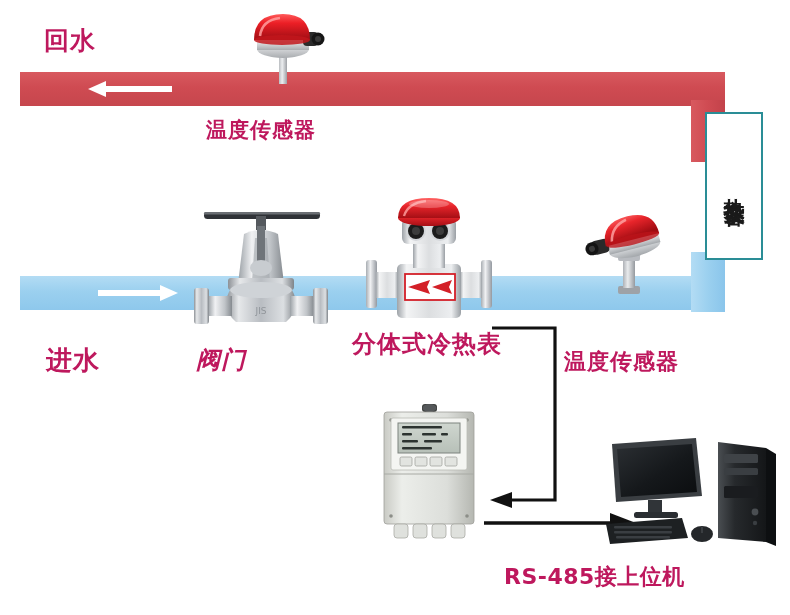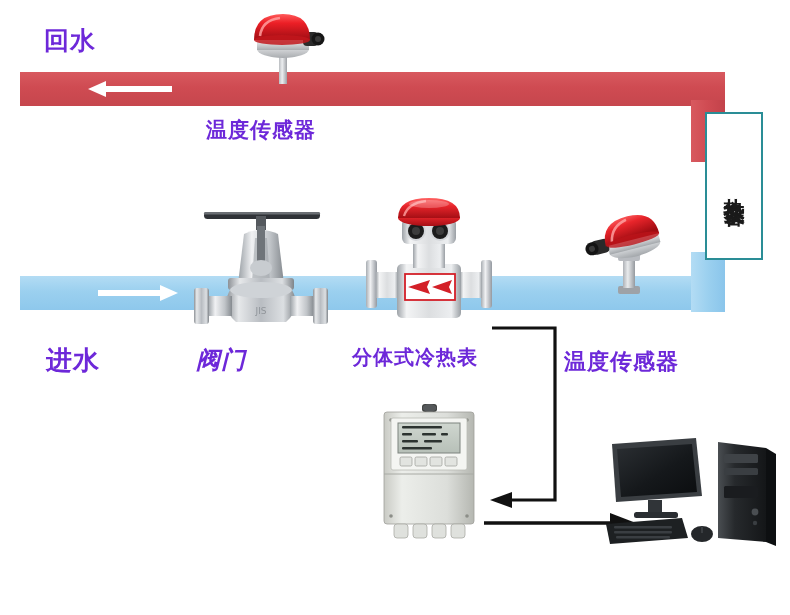--- a/index.html
+++ b/index.html
@@ -48,26 +48,26 @@
     text-orientation:upright;
     font-size:21px;
     font-weight:700;
     color:#1a1a1a;
     letter-spacing:2px;
     line-height:1.08;
     font-family:"DejaVu Sans","Liberation Sans",sans-serif;
   }
 
   
-  .lbl{font-weight:700;color:#6d28d9;white-space:nowrap;}
+  .lbl{font-weight:700;color:#be185d;white-space:nowrap;}
   .lbl-return{left:44px;top:24px;font-size:25px;letter-spacing:1px;}
   .lbl-tsens-top{left:206px;top:116px;font-size:21px;letter-spacing:1px;}
   .lbl-supply{left:46px;top:343px;font-size:26px;letter-spacing:1px;}
   .lbl-valve{left:196px;top:344px;font-size:24px;letter-spacing:1px;font-style:italic;}
-  .lbl-meter{left:352px;top:344px;font-size:20px;letter-spacing:1px;}
+  .lbl-meter{left:352px;top:328px;font-size:24px;letter-spacing:1px;}
   .lbl-tsens-bot{left:564px;top:347px;font-size:22px;letter-spacing:1px;}
   .lbl-rs485{left:504px;top:562px;font-size:22px;letter-spacing:0.5px;}
 
   
   .tsensor{width:86px;height:78px;}
 
   
   .valve{left:186px;top:196px;width:152px;height:132px;}
 
   
@@ -373,14 +373,15 @@
   <div class="abs lbl lbl-tsens-top">温度传感器</div>
 
   <div class="abs lbl lbl-supply">进水</div>
 
   <div class="abs lbl lbl-valve">阀门</div>
 
   <div class="abs lbl lbl-meter">分体式冷热表</div>
 
   <div class="abs lbl lbl-tsens-bot">温度传感器</div>
 
+  <div class="abs lbl lbl-rs485">RS-485接上位机</div>
 
 </div>
 
 </body></html>

